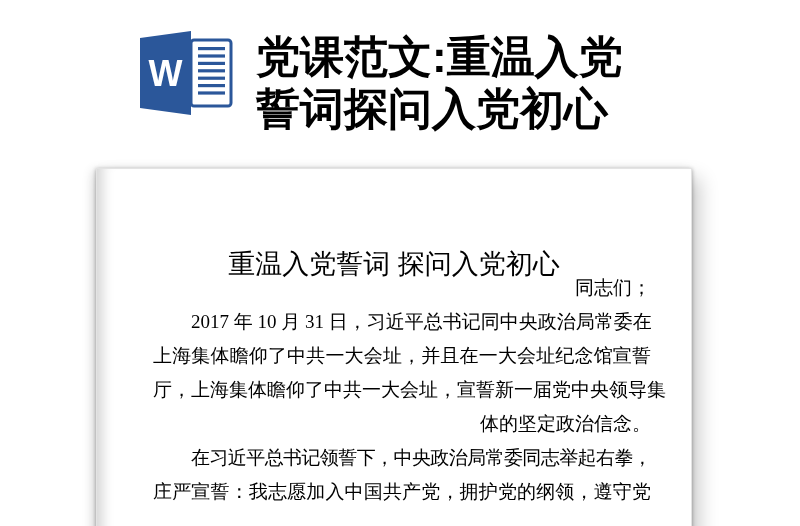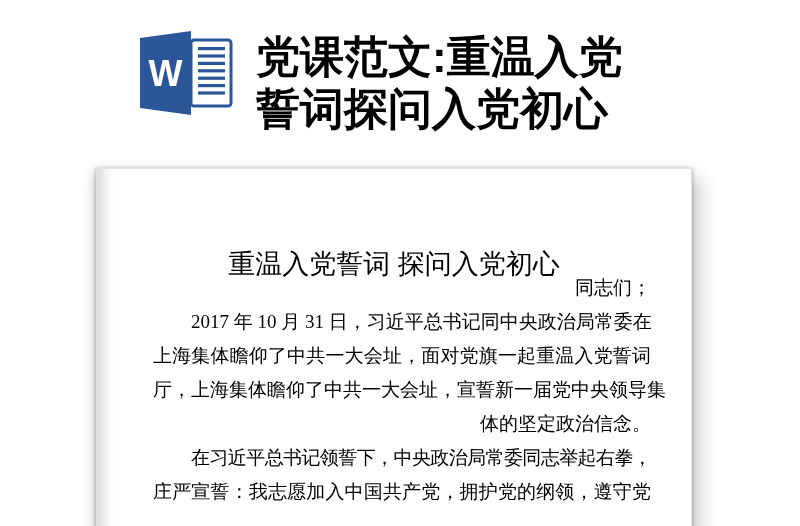--- a/index.html
+++ b/index.html
@@ -67,21 +67,21 @@
       <text x="25.5" y="55" text-anchor="middle" font-size="36" font-weight="bold" font-family="Liberation Sans, sans-serif" fill="#ffffff">W</text>
     </svg>
     <h1 class="page-title">党课范文:重温入党誓词探问入党初心</h1>
   </div>
 
   <div class="doc-page">
     <div class="doc-heading">重温入党誓词 探问入党初心</div>
     <div class="doc-body">
       <div class="line">同志们；</div>
       <div class="line indent fill">2017 年 10 月 31 日，习近平总书记同中央政治局常委在</div>
-      <div class="line fill">上海集体瞻仰了中共一大会址，面对党旗一起重温入党誓词</div>
+      <div class="line fill">上海集体瞻仰了中共一大会址，并且在一大会址纪念馆宣誓</div>
       <div class="line fill">厅，上海集体瞻仰了中共一大会址，宣誓新一届党中央领导集</div>
       <div class="line">体的坚定政治信念。</div>
       <div class="line indent tight fill">在习近平总书记领誓下，中央政治局常委同志举起右拳，</div>
       <div class="line fill">庄严宣誓：我志愿加入中国共产党，拥护党的纲领，遵守党</div>
     </div>
   </div>
 
 </div>
 
 </body></html>

